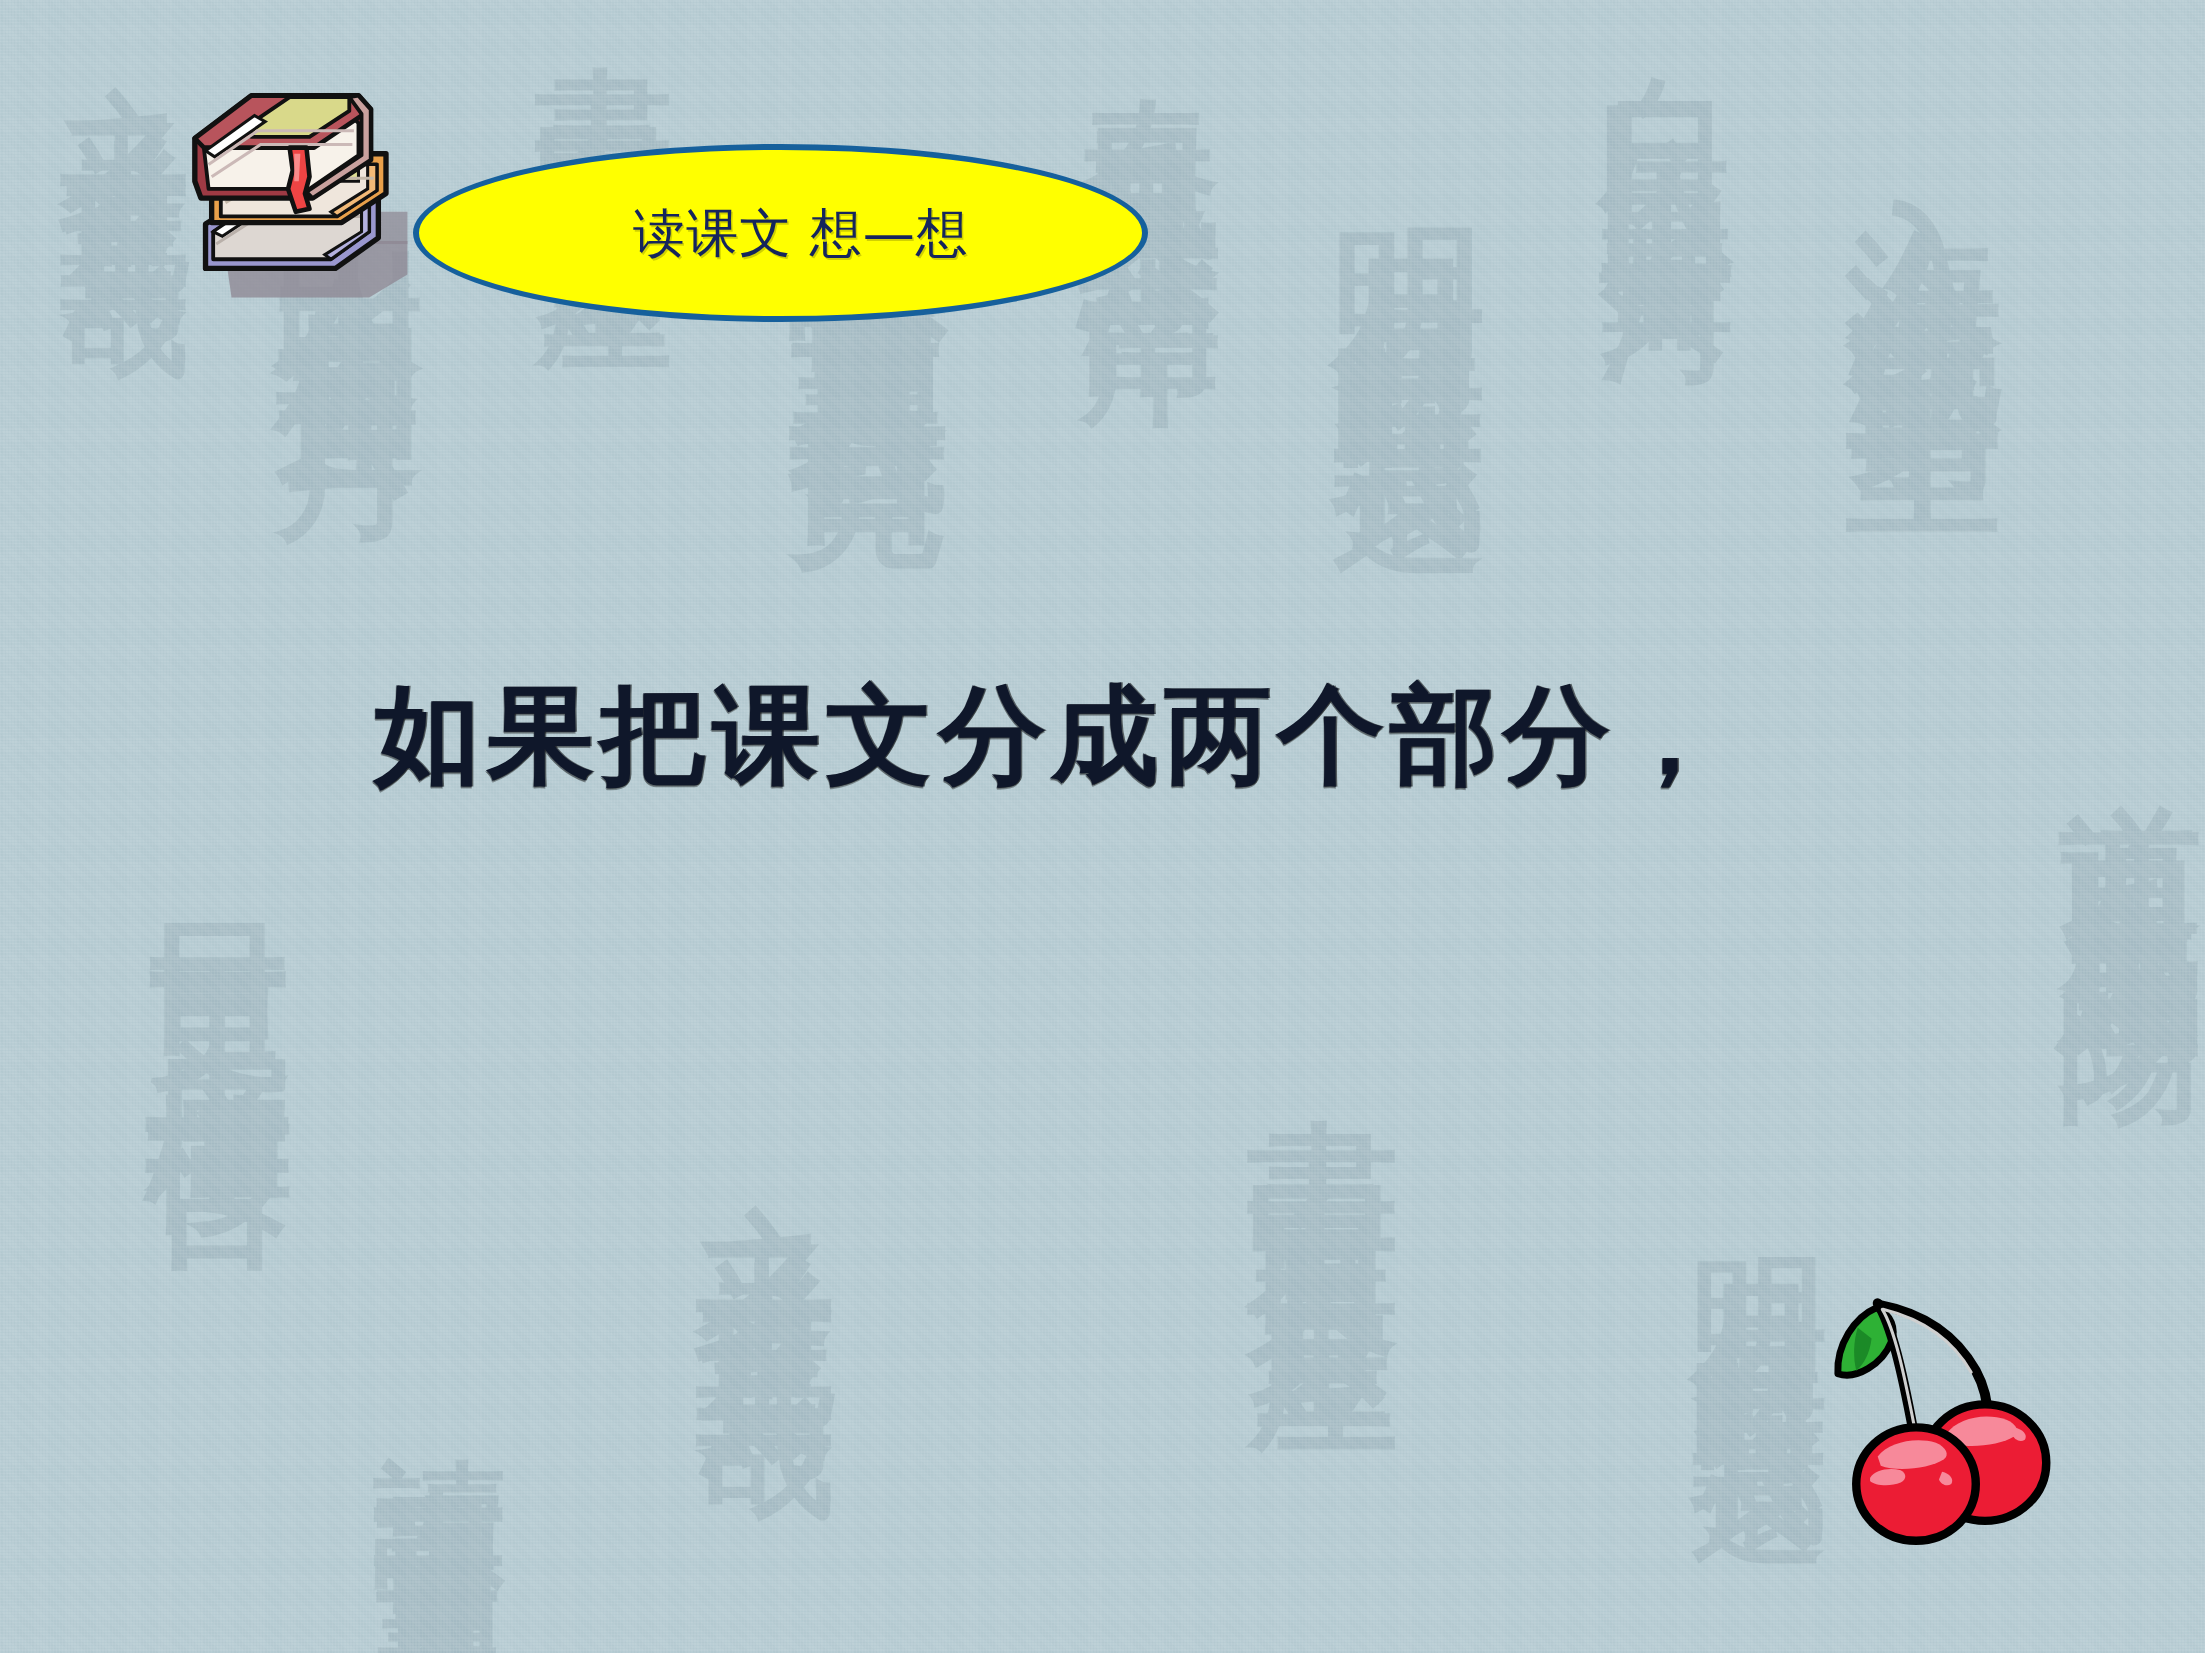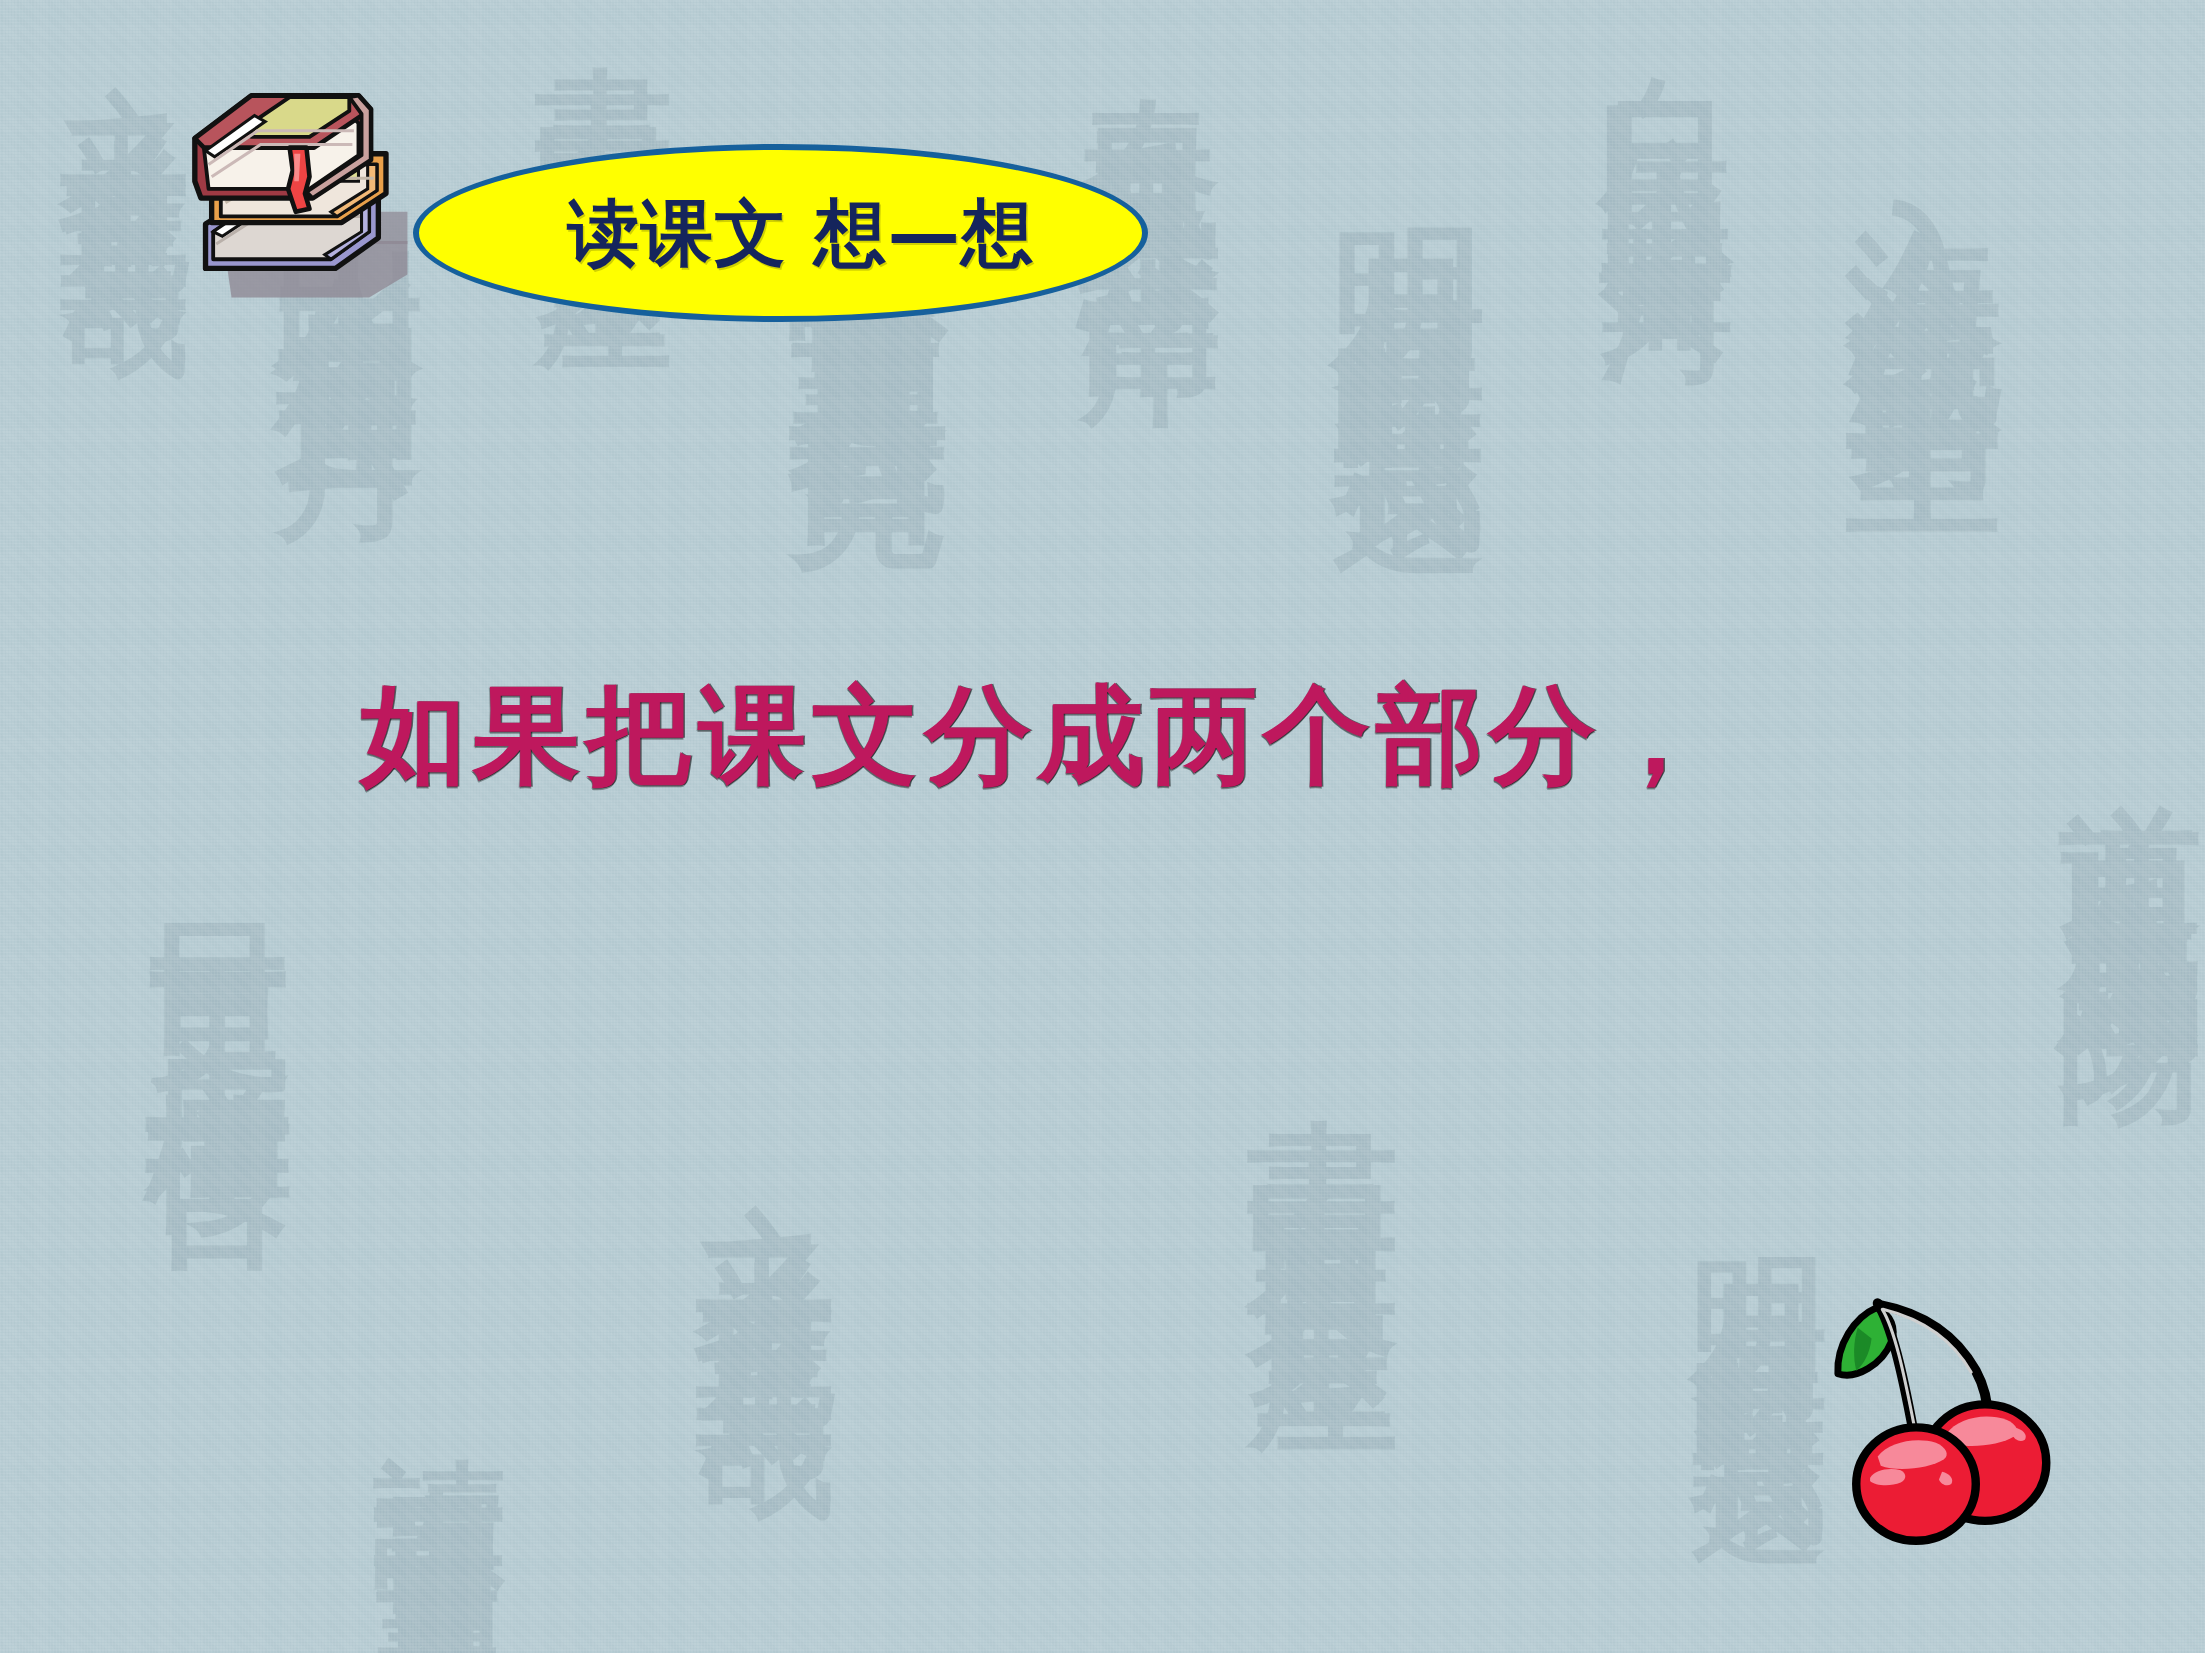--- a/index.html
+++ b/index.html
@@ -85,36 +85,36 @@
   #title-banner .title-text {
     position: absolute;
     inset: 0;
     display: flex;
     align-items: center;
     justify-content: center;
     padding-left: 41px;
     box-sizing: border-box;
     color: #15255c;
     font-family: "DejaVu Sans", "Liberation Sans", sans-serif;
-    font-weight: 700;
-    font-size: 72px;
+    font-weight: 400;
+    font-size: 52px;
     letter-spacing: .02em;
     line-height: 1;
     white-space: nowrap;
     text-shadow: 1.5px 1.5px 0 rgba(0,0,0,.18);
   }
 
   
   #main-question {
     position: absolute;
-    left: 360px;
+    left: 374px;
     top: 659px;
     width: 1531px;
     z-index: 5;
-    color: #be185d;
+    color: #0f172a;
     font-family: "DejaVu Serif", "Liberation Serif", serif;
     font-weight: 700;
     font-size: 107px;
     line-height: 1.42;
     letter-spacing: .055em;
     font-style: normal;
     text-shadow:
        1.5px 0 0 rgba(0,0,0,.55),
        0 1.5px 0 rgba(0,0,0,.35),
       -0.8px 0.8px 0 rgba(0,0,0,.25);

